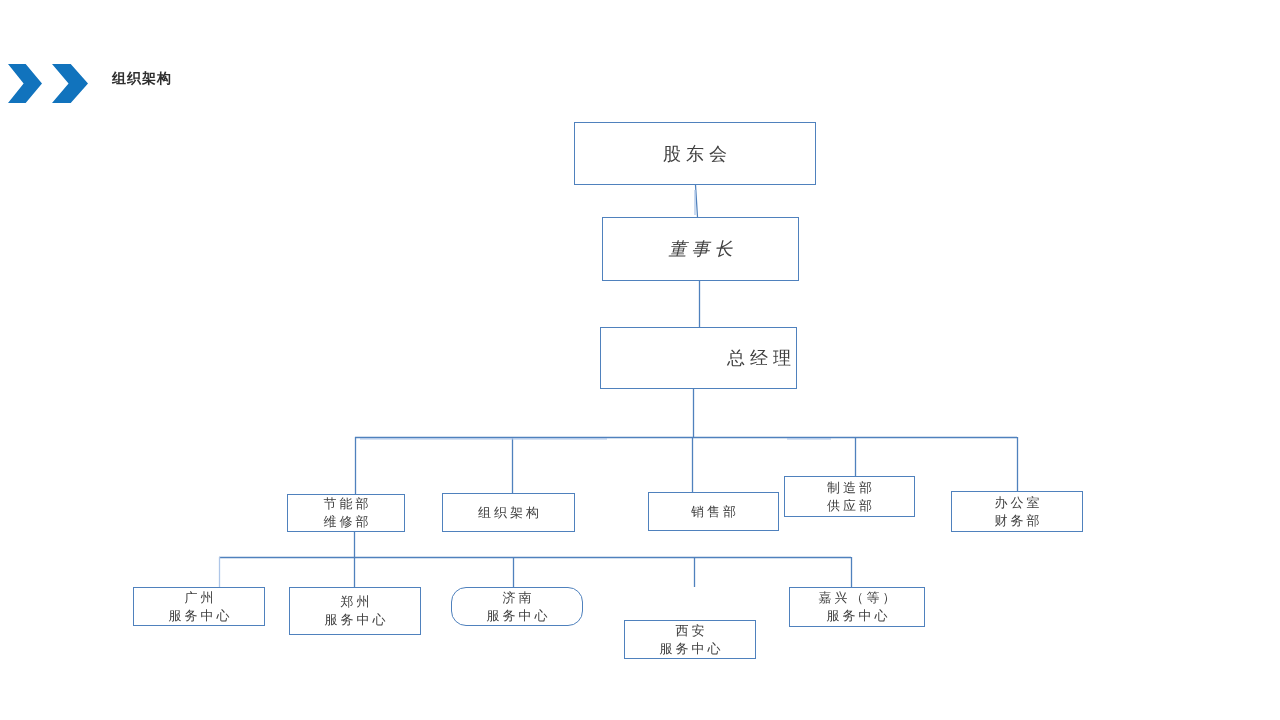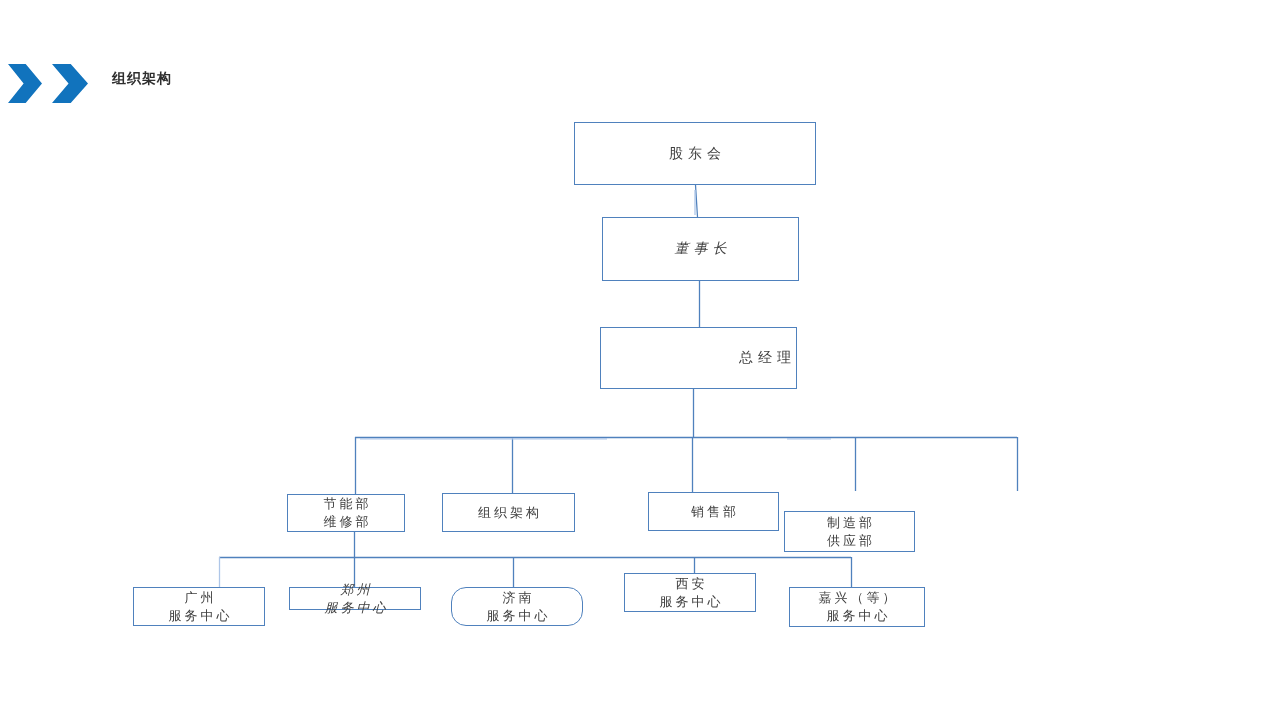--- a/index.html
+++ b/index.html
@@ -18,36 +18,36 @@
   }
   
   #connector-svg{position:absolute;left:0;top:0;width:1280px;height:720px;}
   .node{
     position:absolute;box-sizing:border-box;border:1.5px solid #4f81bd;background:#ffffff;
     display:flex;flex-direction:column;align-items:center;justify-content:center;
     color:#404040;text-align:center;
   }
   .node .ln{display:block;white-space:nowrap;}
   
-  .lv1 .ln{font-size:14px;letter-spacing:5px;text-indent:5px;}
+  .lv1 .ln{font-size:18px;letter-spacing:5px;text-indent:5px;}
   
   .sm .ln{font-size:13px;letter-spacing:3px;text-indent:3px;line-height:18px;}
   
   #n-shareholders{left:574px;top:122px;width:242px;height:63px;}
   #n-chairman{left:602px;top:217px;width:197px;height:64px;font-style:italic;}
   #n-gm{left:600px;top:327px;width:197px;height:62px;align-items:flex-end;}
   #n-energy{left:287px;top:494px;width:118px;height:38px;}
   #n-phd{left:442px;top:493px;width:133px;height:39px;}
   #n-sales{left:648px;top:492px;width:131px;height:39px;}
-  #n-mfg{left:784px;top:511px;width:131px;height:41px;text-align:center;}
+  #n-mfg{left:784px;top:476px;width:131px;height:41px;text-align:center;}
   #n-office{left:951px;top:491px;width:132px;height:41px;}
   #n-gz{left:133px;top:587px;width:132px;height:39px;}
-  #n-zz{left:289px;top:587px;width:132px;height:23px;font-style:italic;}
+  #n-zz{left:289px;top:587px;width:132px;height:48px;}
   #n-jn{left:451px;top:587px;width:132px;height:39px;border-radius:15px;}
-  #n-xa{left:624px;top:573px;width:132px;height:39px;}
+  #n-xa{left:624px;top:620px;width:132px;height:39px;}
   #n-jx{left:789px;top:587px;width:136px;height:40px;}
 </style>
 </head>
 <body>
 
 <div id="slide">
 
   <div id="chevrons">
     <div class="chevron c1"></div>
     <div class="chevron c2"></div>
@@ -101,20 +101,24 @@
   <div class="node sm" id="n-phd">
     <span class="ln">组织架构</span>
   </div>
   <div class="node sm" id="n-sales">
     <span class="ln">销售部</span>
   </div>
   <div class="node sm" id="n-mfg">
     <span class="ln">制造部</span>
     <span class="ln">供应部</span>
   </div>
+  <div class="node sm" id="n-office">
+    <span class="ln">办公室</span>
+    <span class="ln">财务部</span>
+  </div>
 
   <div class="node sm" id="n-gz">
     <span class="ln">广州</span>
     <span class="ln">服务中心</span>
   </div>
   <div class="node sm" id="n-zz">
     <span class="ln">郑州</span>
     <span class="ln">服务中心</span>
   </div>
   <div class="node sm" id="n-jn">

